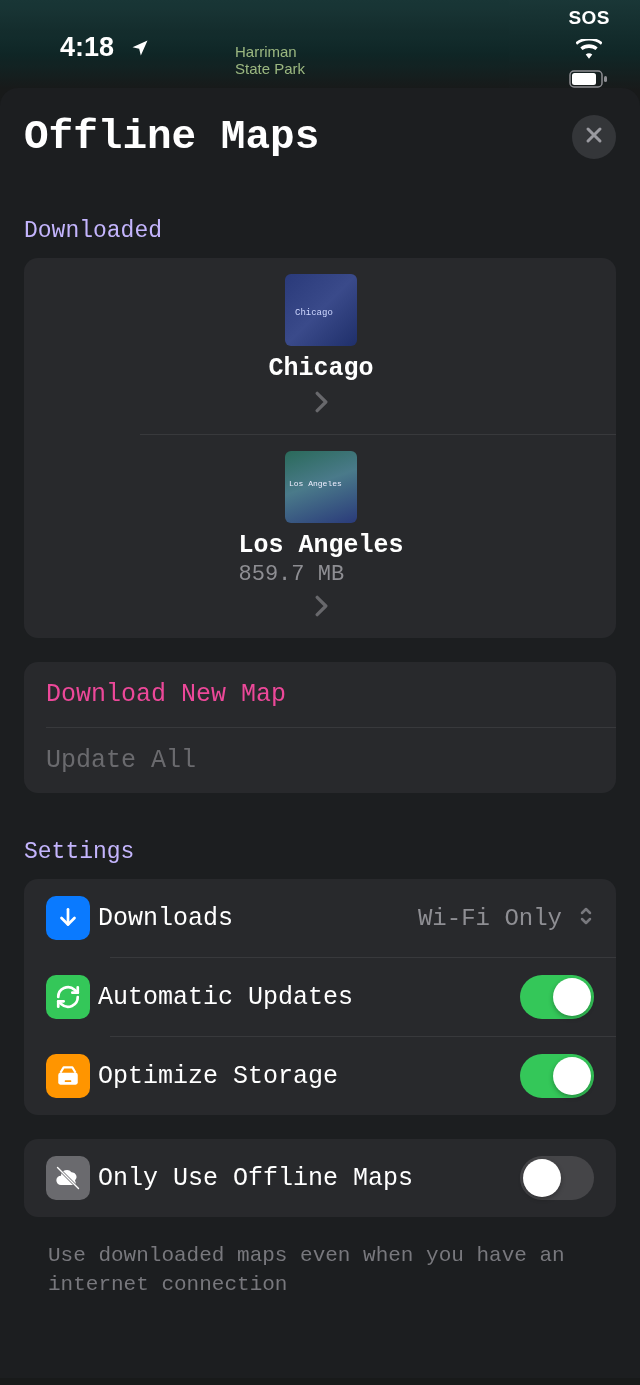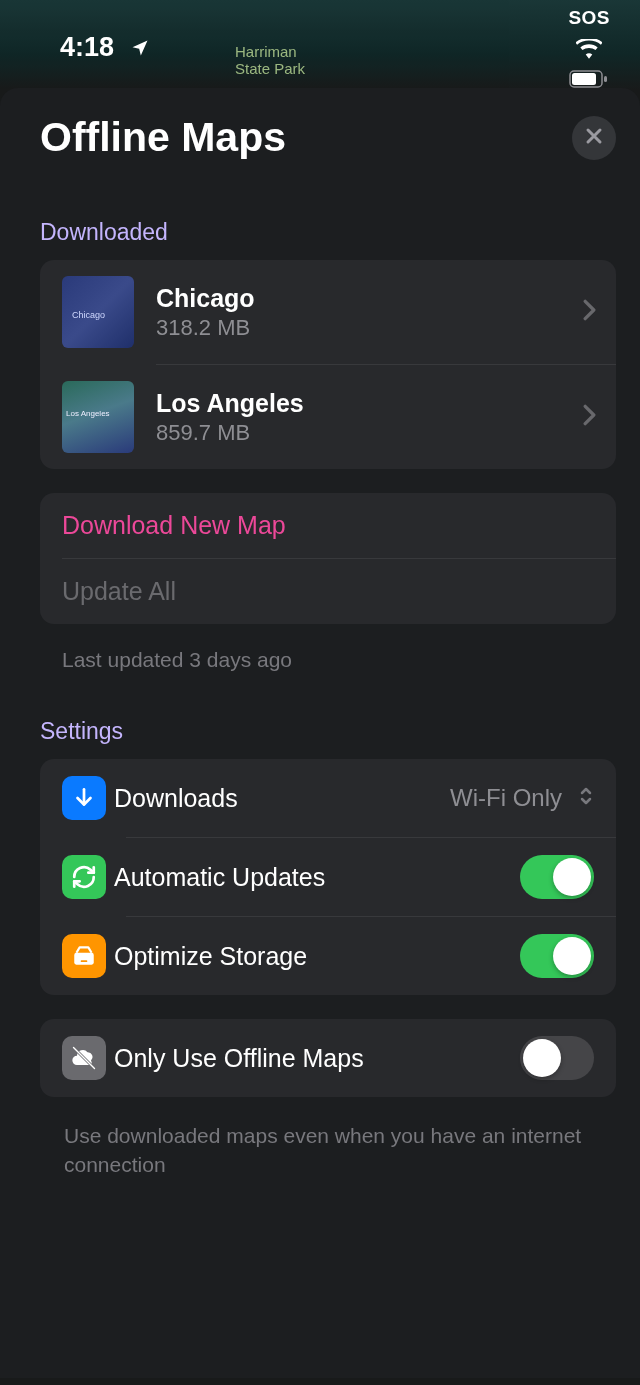--- a/index.html
+++ b/index.html
@@ -41,23 +41,24 @@
     .status-left { display: flex; align-items: center; gap: 16px; }
     .status-time { font-size: 27px; font-weight: 600; }
     .status-right { display: flex; align-items: center; gap: 10px; flex-direction: column; }
     .sos { font-size: 19px; font-weight: 700; letter-spacing: 0.5px; }
     .wifi-icon, .battery-icon, .location-icon { display: inline-flex; }
     .sheet {
       position: relative;
       background: #1c1e20;
       border-radius: 18px 18px 0 0;
       margin-top: 8px;
-      padding: 26px 24px 0 40px;
+      padding: 26px 24px 0 24px;
       min-height: 1290px;
       z-index: 2;
+      font-family: Liberation Mono, monospace;
     }
     .sheet-header {
       display: flex;
       justify-content: space-between;
       align-items: center;
       margin-bottom: 58px;
     }
     .sheet-title { font-size: 41px; font-weight: 700; }
     .close-btn {
       width: 44px; height: 44px;
@@ -75,22 +76,23 @@
     .card {
       background: #28292c;
       border-radius: 14px;
       overflow: hidden;
       margin-bottom: 24px;
     }
     .map-row {
       display: flex;
       align-items: center;
       padding: 16px 20px 16px 22px;
-      gap: 22px;
+      gap: 8px;
       cursor: pointer;
+      flex-direction: column;
     }
     .map-thumb {
       width: 72px; height: 72px;
       border-radius: 6px;
       flex-shrink: 0;
     }
     .thumb-chicago {
       background: linear-gradient(135deg, #2a3a7a 0%, #3a4a8a 50%, #1f2f6a 100%);
       position: relative;
     }
@@ -242,21 +244,20 @@
     </div>
   </div>
 
   <div class="section-header">Downloaded</div>
 
   <div class="card">
     <div class="map-row">
       <div class="map-thumb thumb-chicago"></div>
       <div class="map-info">
         <div class="map-name">Chicago</div>
-        <div class="map-size">318.2 MB</div>
       </div>
       <span class="chevron">
         <svg width="13" height="22" viewBox="0 0 12 20">
             <path d="M2 2l8 8-8 8" stroke="#68686c" stroke-width="3" fill="none" stroke-linecap="round" stroke-linejoin="round"></path>
           </svg>
       </span>
     </div>
     <div class="row-divider-left"></div>
     <div class="map-row">
       <div class="map-thumb thumb-la"></div>
@@ -270,21 +271,20 @@
           </svg>
       </span>
     </div>
   </div>
 
   <div class="card">
     <div class="action-row action-blue">Download New Map</div>
     <div class="row-divider-action"></div>
     <div class="action-row action-gray">Update All</div>
   </div>
-  <div class="footer-text">Last updated 3 days ago</div>
 
   <div class="settings-section">
     <div class="section-header">Settings</div>
 
     <div class="card">
       <div class="settings-row">
         <div class="settings-icon icon-blue">
           <svg width="26" height="26" viewBox="0 0 24 24" fill="none" stroke="#fff" stroke-width="2.5" stroke-linecap="round" stroke-linejoin="round">
               <line x1="12" y1="4" x2="12" y2="18"></line>
               <polyline points="6 12 12 18 18 12"></polyline>

